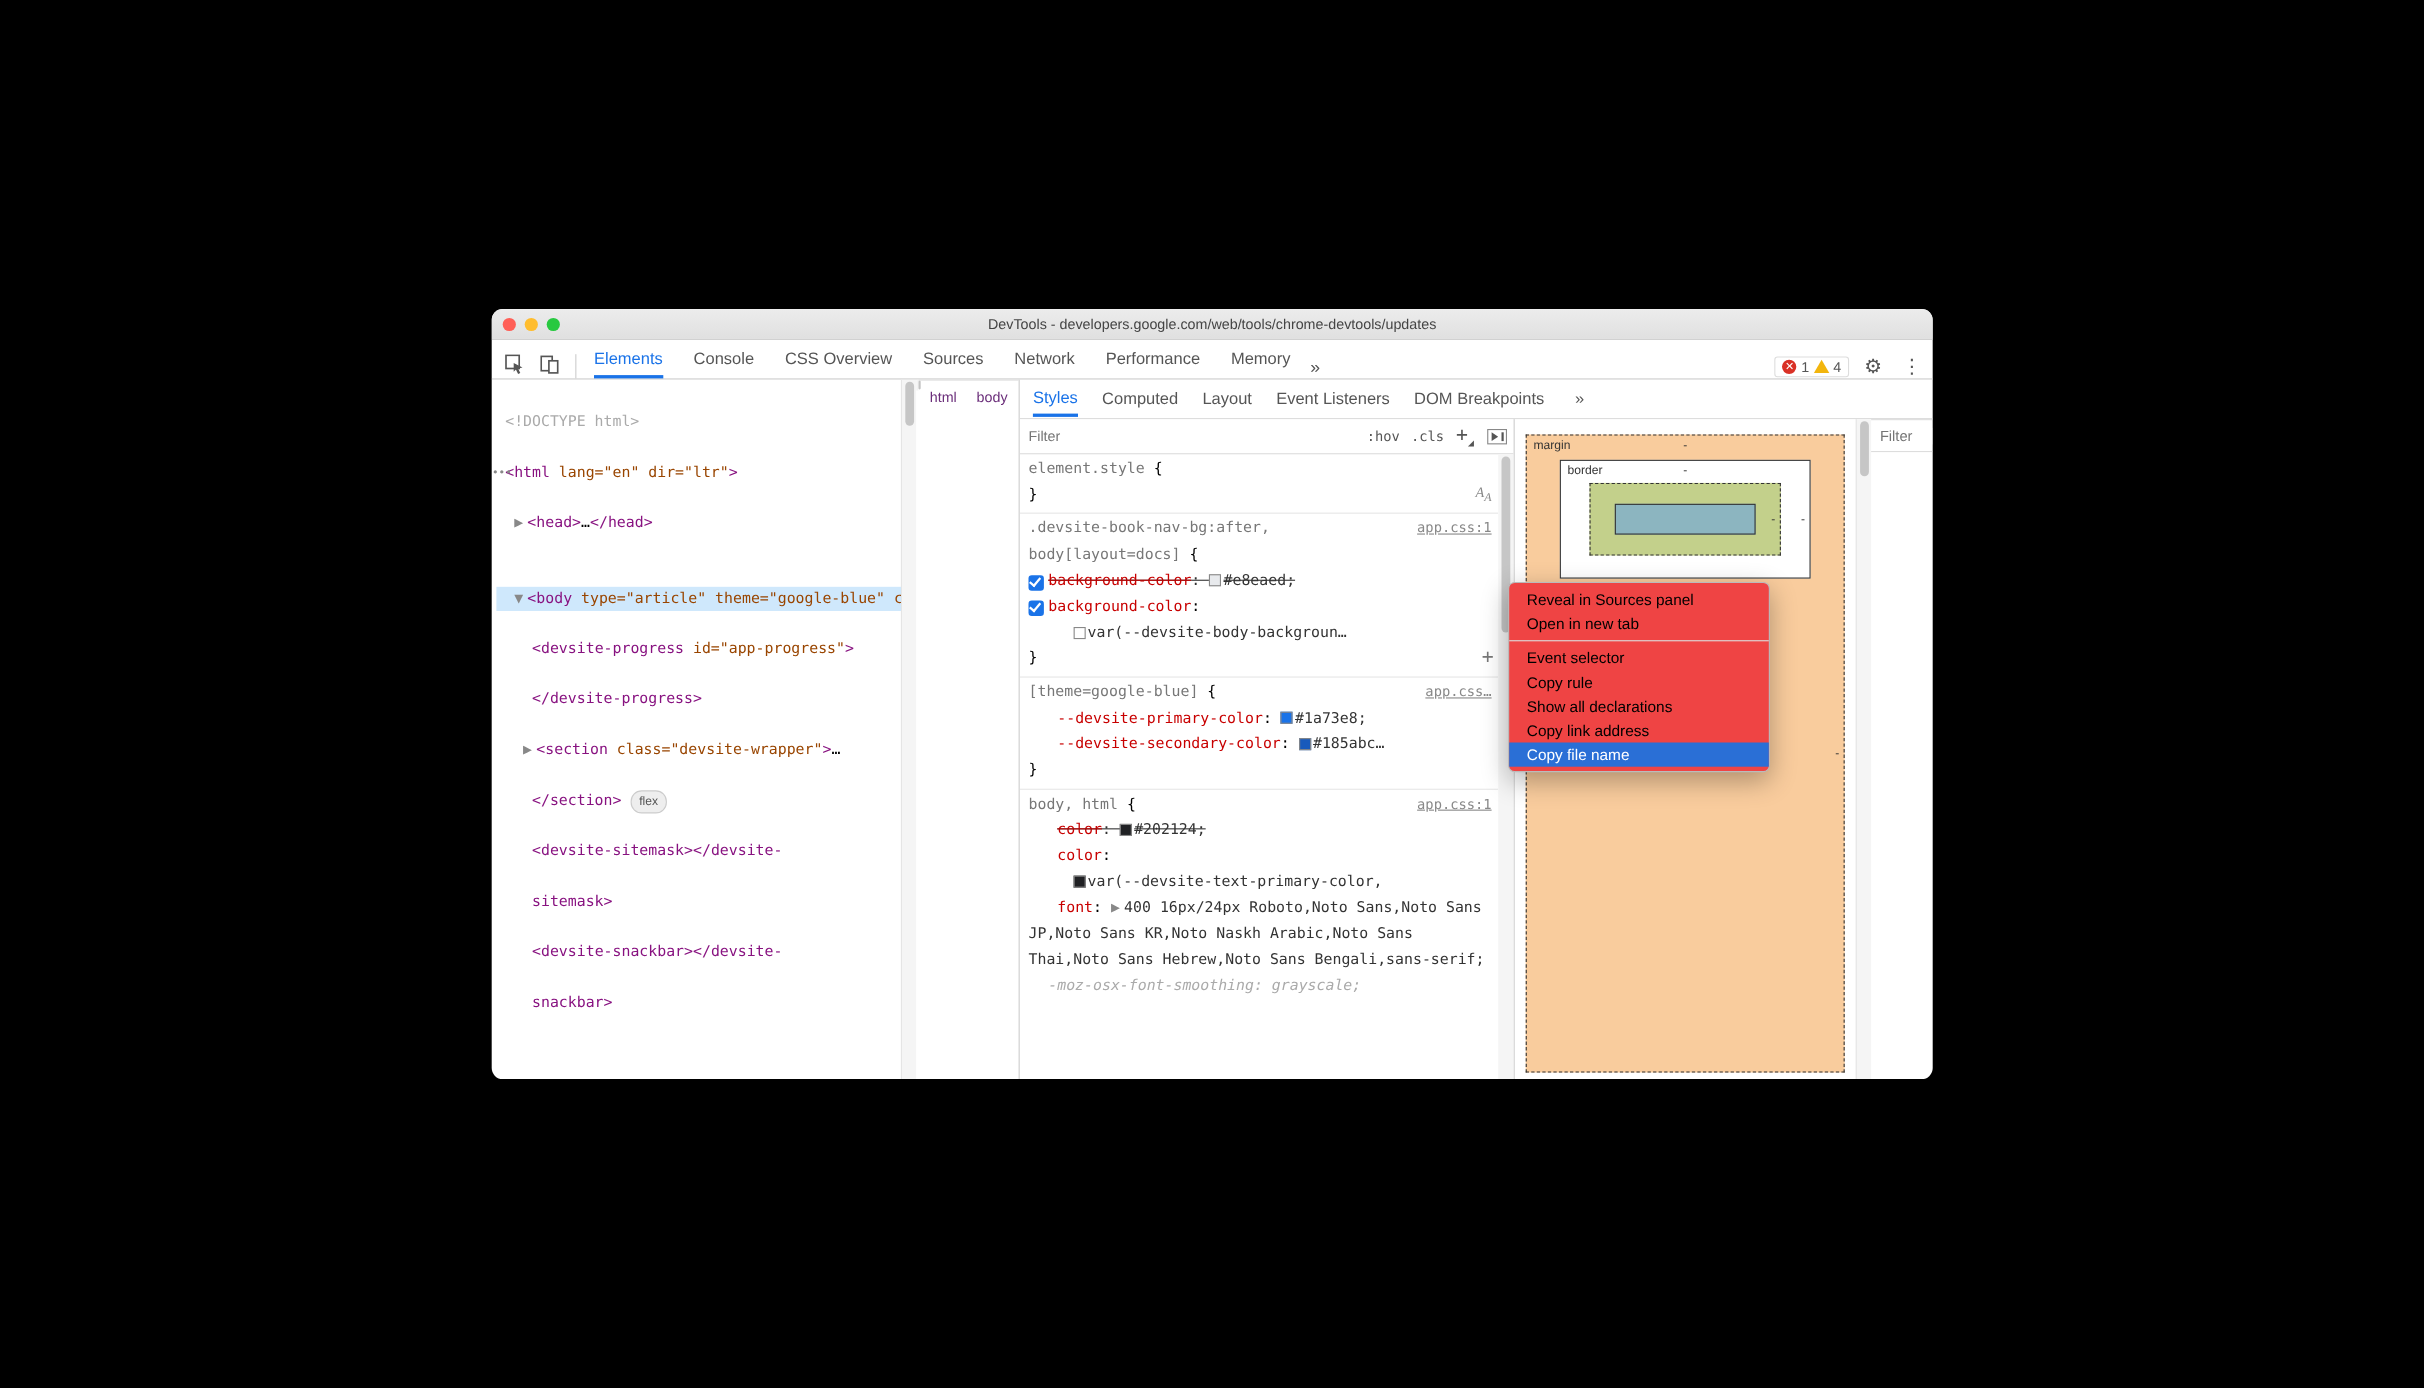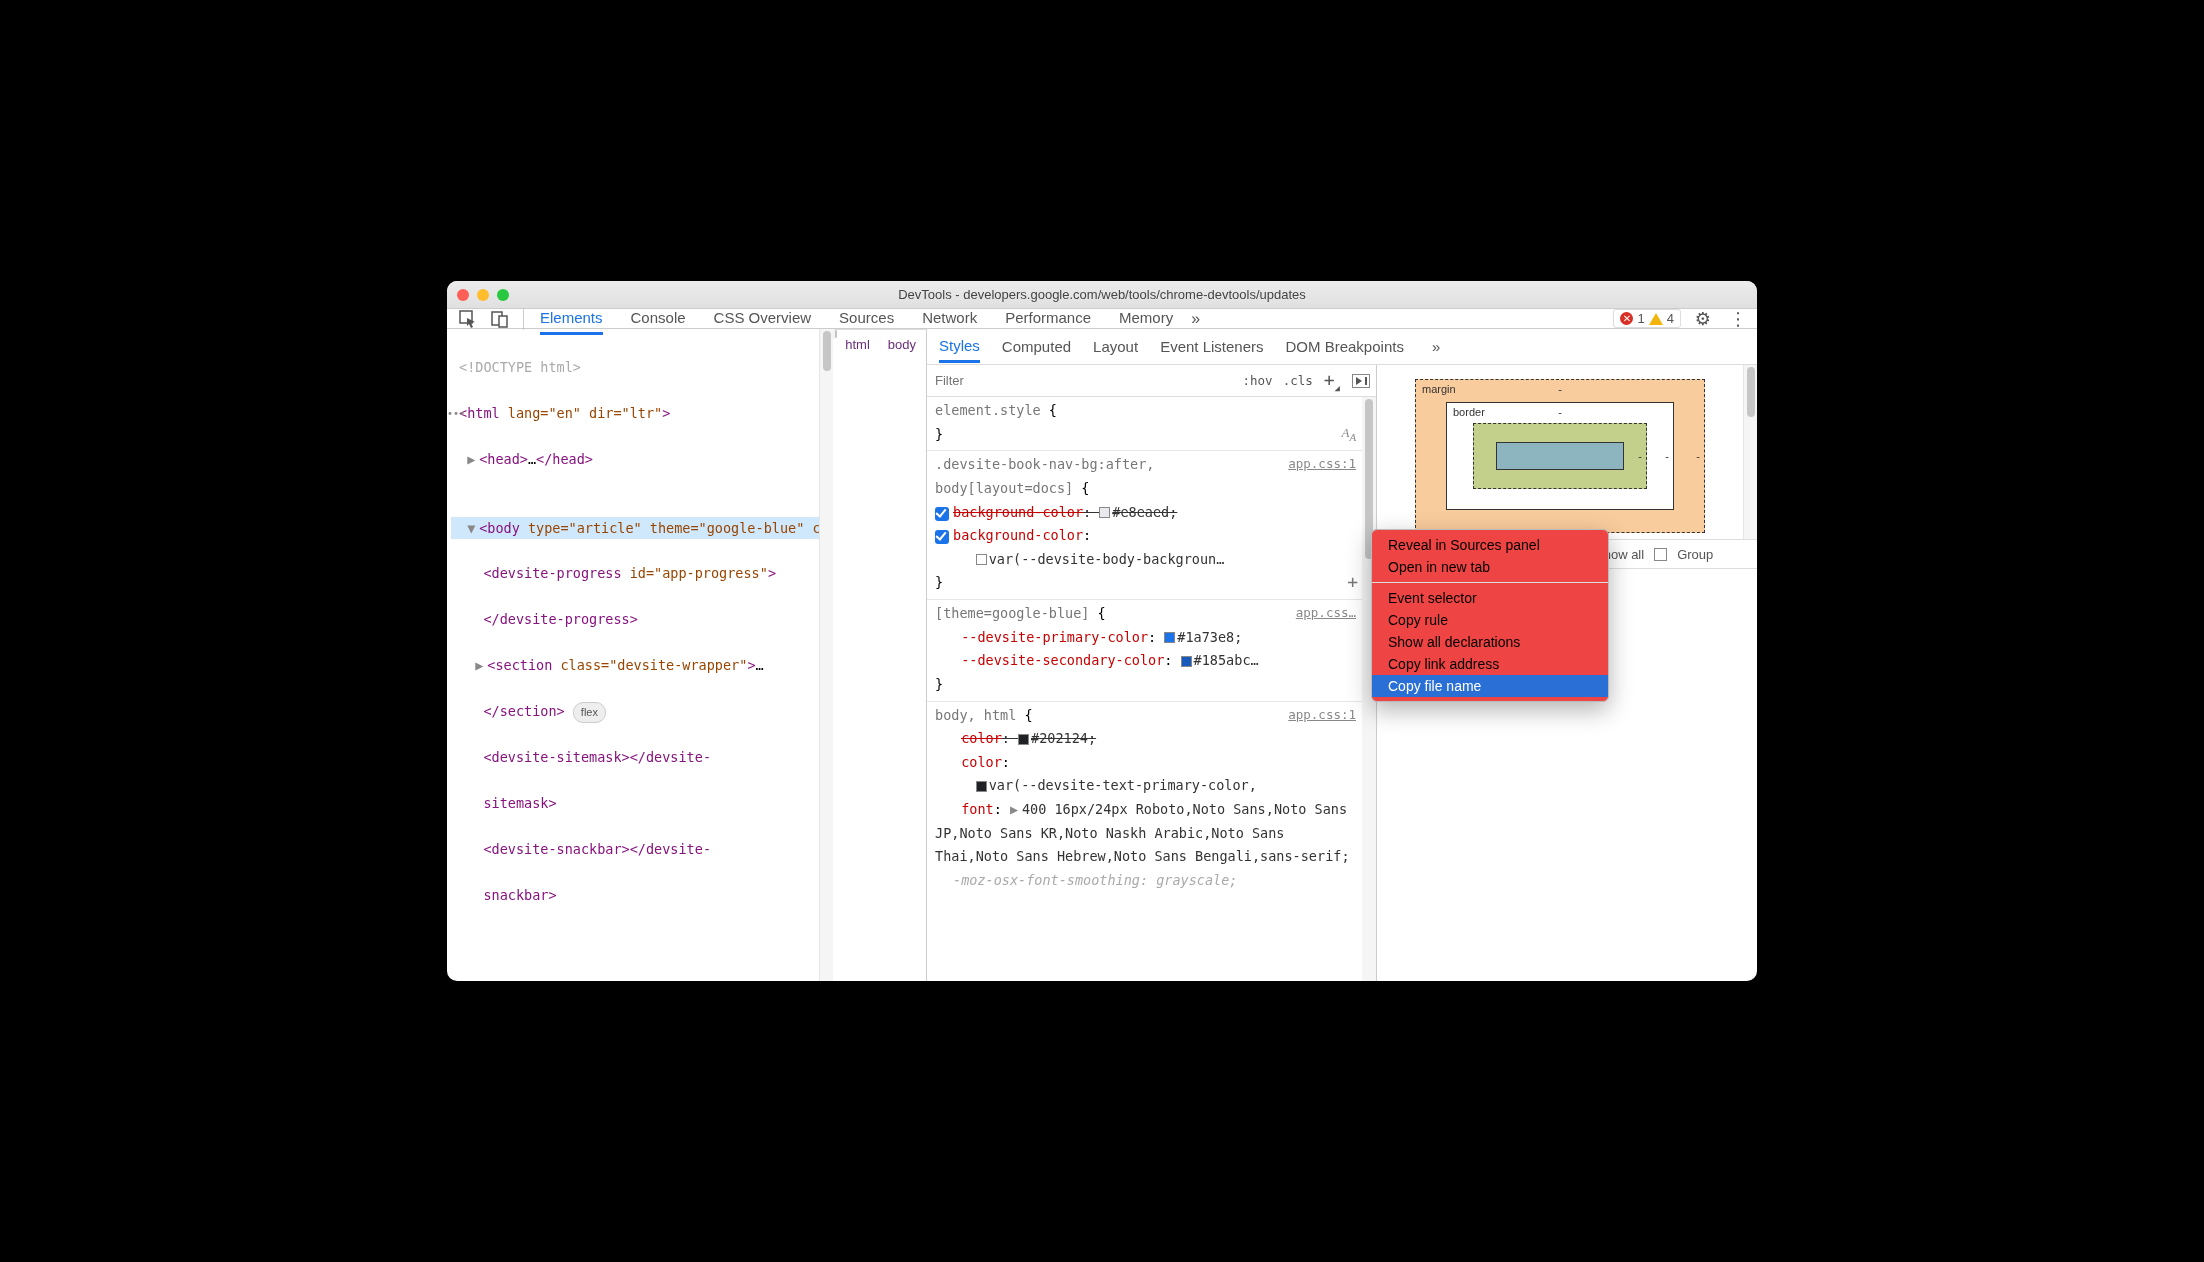--- a/index.html
+++ b/index.html
@@ -36,23 +36,23 @@
   .traffic { display: flex; gap: 8px; }
   .traffic span { width: 12px; height: 12px; border-radius: 50%; display:block; }
   .tl-close { background:#ff5f57; }
   .tl-min   { background:#ffbd2e; }
   .tl-max   { background:#28c940; }
   .titlebar-title {
     position:absolute; left:0; right:0; text-align:center;
     font-size:13px; color:#444;
   }
   .toolbar {
-    height: 20px;
+    height: 36px;
     display:flex;
-    align-items:center;
+    align-items:flex-end;
     border-bottom:1px solid #ccc;
     padding: 0 6px;
     font-size:15px;
     color:#555;
   }
   .toolbar .tool-icon { padding: 4px 6px; margin-right: 2px; display:flex;align-items:center; }
   .toolbar .divider { width:1px; height:22px; background:#ccc; margin: 0 6px; }
   .tabs-main { display:flex; gap: 28px; margin-left: 10px; }
   .tabs-main span { padding: 6px 0; cursor:default; }
   .tabs-main .active { color:#1a73e8; border-bottom:3px solid #1a73e8; font-weight:500; }
@@ -147,21 +147,21 @@
   .decl .check::after{content:"";position:absolute;left:3px;top:0px;width:4px;height:8px;border:solid #fff;border-width:0 2px 2px 0;transform:rotate(40deg);}
   .prop { color:#c80000; }
   .val  { color:#333; }
   .swatch{display:inline-block;width:11px;height:11px;border:1px solid #888;vertical-align:middle;margin-right:2px;}
   .struck { text-decoration: line-through; color:#333;}
   .struck .prop{ text-decoration: line-through; }
   .plus-bottom { position:absolute; right:4px; bottom:2px; font-size:18px; color:#777;}
   
   
   .right-pane {
-    flex:1; display:flex; flex-direction:column; overflow:hidden;
+    flex:1; display:flex; flex-direction:row; overflow:hidden;
   }
   .boxmodel-wrap {
     flex: 0 0 auto; padding: 14px 10px 6px 10px;
     display:flex; justify-content:center;
     position:relative;
   }
   .bm-margin { background:#f9cc9d; border:1px dashed #333; padding: 22px 30px 22px 30px; width:290px; position:relative;}
   .bm-border { background:#ffffff; border:1px solid #333; padding: 20px 26px; position:relative;}
   .bm-padding{ background:#c3d08b; border:1px dashed #333; padding:18px 22px; position:relative;}
   .bm-content{ background:#8cb5c0; border:1px solid #333; height:28px;}

